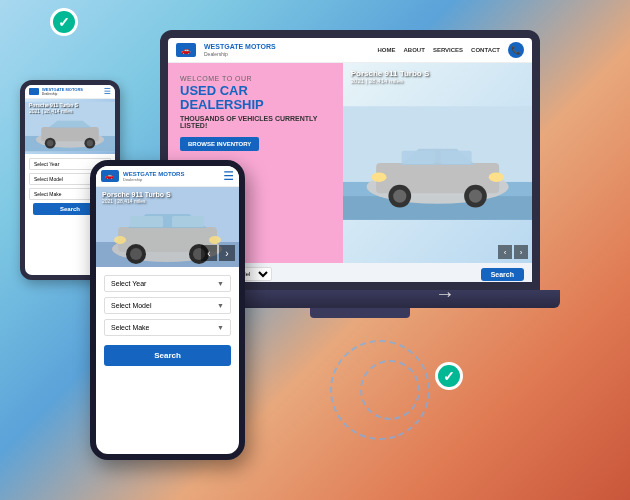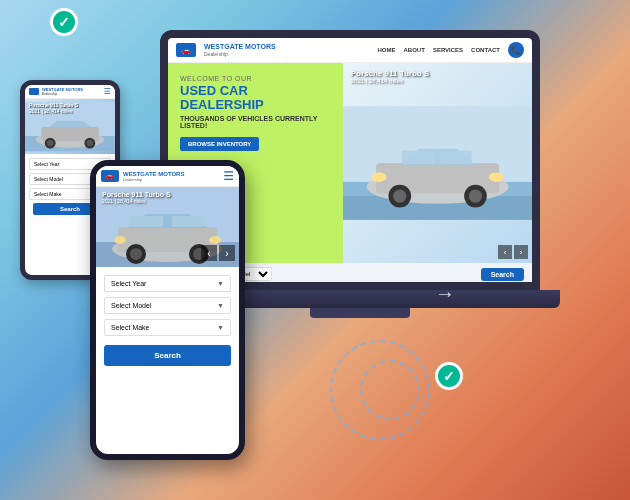--- a/index.html
+++ b/index.html
@@ -93,21 +93,21 @@
       color: white;
       font-size: 8px;
     }
 
     .site-hero {
       display: flex;
       height: 200px;
     }
     .hero-left {
       width: 48%;
-      background: #bef264;
+      background: #f9a8d4;
       padding: 12px;
     }
     .hero-welcome {
       font-size: 7px;
       color: #666;
       text-transform: uppercase;
       letter-spacing: 0.5px;
     }
     .hero-title {
       font-size: 13px;

